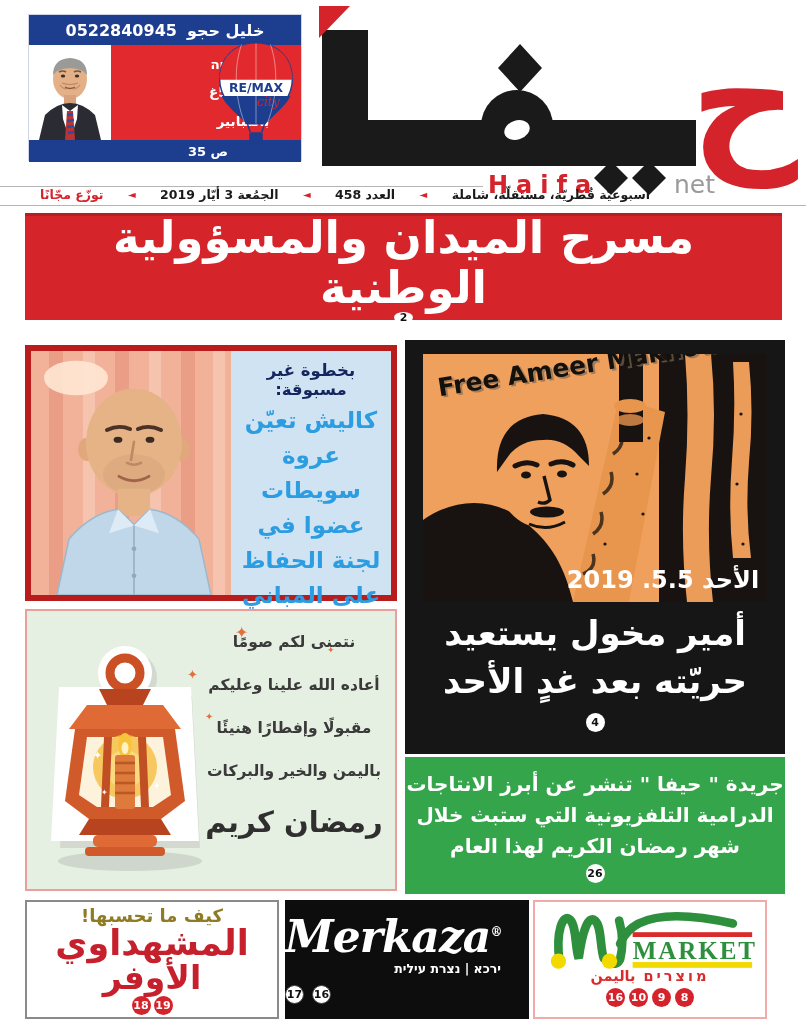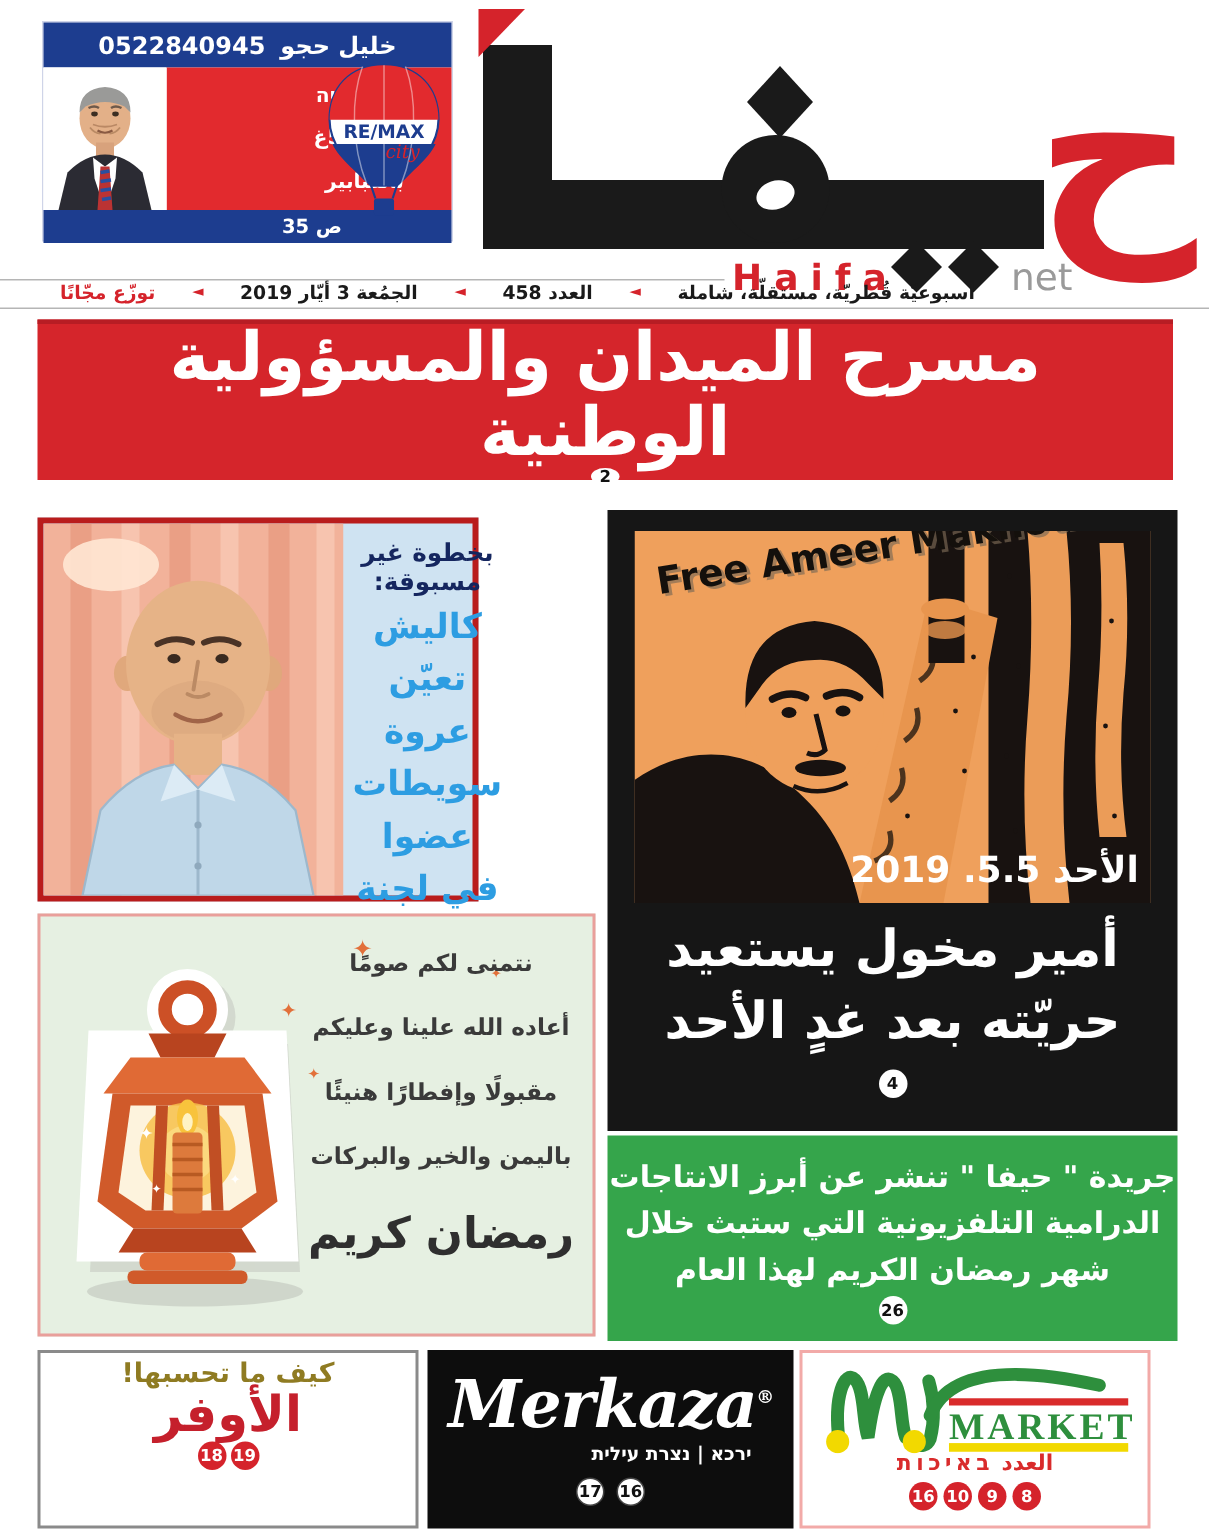--- a/index.html
+++ b/index.html
@@ -25,21 +25,21 @@
   
   #banner { position:absolute; left:25px; top:213px; width:757px; height:107px; background:#d5252b; border-top:3px solid #b71d24; display:flex; flex-direction:column; align-items:center; justify-content:center; }
   #banner .title { color:#fff; font-weight:bold; font-size:45px; line-height:1.1; text-align:center; }
 
   
   .badge { display:inline-flex; align-items:center; justify-content:center; width:19px; height:19px; border-radius:50%; background:#fff; color:#111; font-size:11px; font-weight:bold; line-height:1; }
   .badge.ring { border:1px solid #444; }
   .badge.red { background:#d5232b; color:#fff; border:none; }
 
   
-  #story-kalisch { position:absolute; left:25px; top:345px; width:294px; height:256px; background:#cfe3f2; border:4px solid #b91c1c; display:flex; }
+  #story-kalisch { position:absolute; left:25px; top:345px; width:372px; height:256px; background:#cfe3f2; border:6px solid #b91c1c; display:flex; }
   #story-kalisch .photo { width:200px; height:100%; flex:none; }
   #story-kalisch .txt { flex:1; padding:10px 6px 6px; text-align:center; display:flex; flex-direction:column; align-items:center; }
   #story-kalisch .kicker { color:#15265f; font-weight:bold; font-size:16.5px; margin-bottom:4px; }
   #story-kalisch .headline { color:#2d9de2; font-weight:bold; font-size:23px; line-height:1.52; }
   #story-kalisch .badge { margin-top:4px; }
 
   
   #story-makhoul { position:absolute; left:405px; top:340px; width:380px; height:414px; background:#161616; padding:14px 18px 0; }
   #story-makhoul .img { width:344px; height:248px; display:block; }
   #story-makhoul .headline { color:#fff; font-weight:bold; font-size:34px; line-height:1.4; text-align:center; margin-top:8px; }
@@ -58,21 +58,21 @@
   #tvbox .ln { color:#fff; font-weight:bold; font-size:20px; line-height:1.55; text-align:center; }
   #tvbox .badge { margin-top:2px; }
 
   
   #ad-mash { position:absolute; left:25px; top:900px; width:254px; height:119px; background:#fff; border:2px solid #8a8a8a; text-align:center; padding-top:4px; }
   #ad-mash .kicker { color:#8f7b22; font-weight:bold; font-size:18px; line-height:1.1; }
   #ad-mash .l1 { color:#c5202c; font-weight:bold; font-size:35px; line-height:1.0; }
   #ad-mash .l2 { color:#c5202c; font-weight:bold; font-size:33px; line-height:1.0; }
   #ad-mash .badges { margin-top:2px; display:flex; justify-content:center; gap:3px; }
 
-  #ad-merkaza { position:absolute; left:285px; top:900px; width:244px; height:119px; background:#0d0d0d; color:#fff; display:flex; flex-direction:column; align-items:center; justify-content:center; }
+  #ad-merkaza { position:absolute; left:285px; top:900px; width:244px; height:119px; background:#0d0d0d; color:#fff; display:flex; flex-direction:column; align-items:flex-start; justify-content:center; }
   #ad-merkaza .brand { font-family:"DejaVu Serif", serif; font-style:italic; font-weight:bold; font-size:44px; line-height:1; letter-spacing:-1px; }
   #ad-merkaza .brand sup { font-size:12px; font-style:normal; }
   #ad-merkaza .loc { font-size:12.5px; font-weight:bold; align-self:flex-end; margin-right:28px; margin-top:2px; }
   #ad-merkaza .badges { display:flex; gap:8px; margin-top:9px; }
 
   #ad-market { position:absolute; left:533px; top:900px; width:234px; height:119px; background:#fff; border:2px solid #f2aaa8; display:flex; flex-direction:column; align-items:center; padding-top:3px; }
   #ad-market .logo { width:212px; height:64px; }
   #ad-market .sub { color:#d92b2b; font-weight:bold; font-size:14.5px; letter-spacing:3px; line-height:1.1; }
   #ad-market .badges { display:flex; gap:4px; margin-top:3px; }
 
@@ -287,20 +287,21 @@
 
   <div id="tvbox" class="rtl">
     <div class="ln">جريدة " حيفا " تنشر عن أبرز الانتاجات</div>
     <div class="ln">الدرامية التلفزيونية التي ستبث خلال</div>
     <div class="ln">شهر  رمضان الكريم لهذا العام</div>
     <span class="badge">26</span>
   </div>
 
   <div id="ad-mash" class="rtl">
     <div class="kicker">كيف ما تحسبها!</div>
+    <div class="l1">المشهداوي</div>
     <div class="l2">الأوفر</div>
     <div class="badges">
       <span class="badge red">19</span>
       <span class="badge red">18</span>
     </div>
   </div>
 
   <div id="ad-merkaza">
     <div class="brand"><span>Merkaza</span><sup>®</sup></div>
     <div class="loc rtl">ירכא | נצרת עילית</div>
@@ -314,21 +315,21 @@
     <svg class="logo" viewBox="0 0 220 66">
       <path d="M16,58 C12,26 20,8 27,15 C34,22 32,44 36,55 C40,26 46,10 53,16 C60,22 58,44 62,55" stroke="#2e8f3d" stroke-width="9" fill="none" stroke-linecap="round"></path>
       <path d="M78,16 C82,30 82,44 79,56 C77,61 72,62 69,59" stroke="#2e8f3d" stroke-width="9" fill="none" stroke-linecap="round"></path>
       <path d="M79,40 C90,12 128,4 196,19" stroke="#2e8f3d" stroke-width="9" fill="none" stroke-linecap="round"></path>
       <circle cx="15" cy="58" r="8" fill="#f2d900"></circle>
       <circle cx="68" cy="58" r="8" fill="#f2d900"></circle>
       <rect x="92" y="28" width="124" height="5" fill="#d92b2b"></rect>
       <text x="92" y="56" font-size="26" font-weight="bold" fill="#2e8f3d" font-family="Liberation Serif, serif" letter-spacing="2">MARKET</text>
       <rect x="92" y="59" width="124" height="6" fill="#f2d900"></rect>
     </svg>
-    <div class="sub rtl">العدد באיכות</div>
+    <div class="sub rtl">מוצרים باليمن</div>
     <div class="badges">
       <span class="badge red">16</span>
       <span class="badge red">10</span>
       <span class="badge red">9</span>
       <span class="badge red">8</span>
     </div>
   </div>
 
 </div>
 

